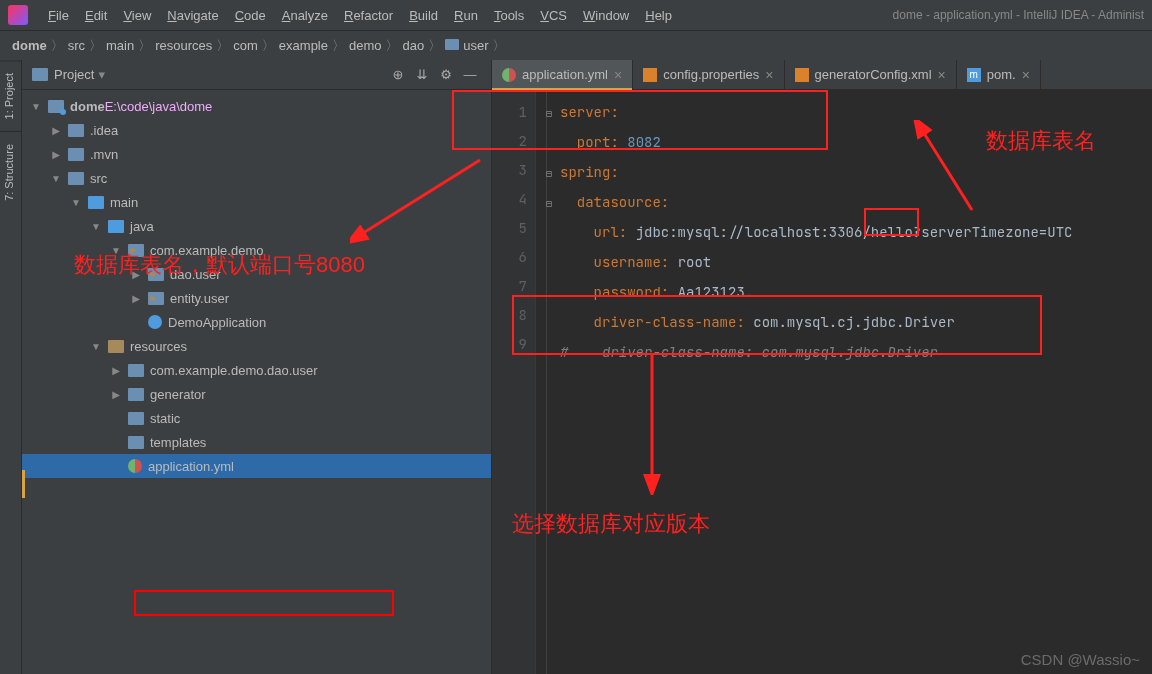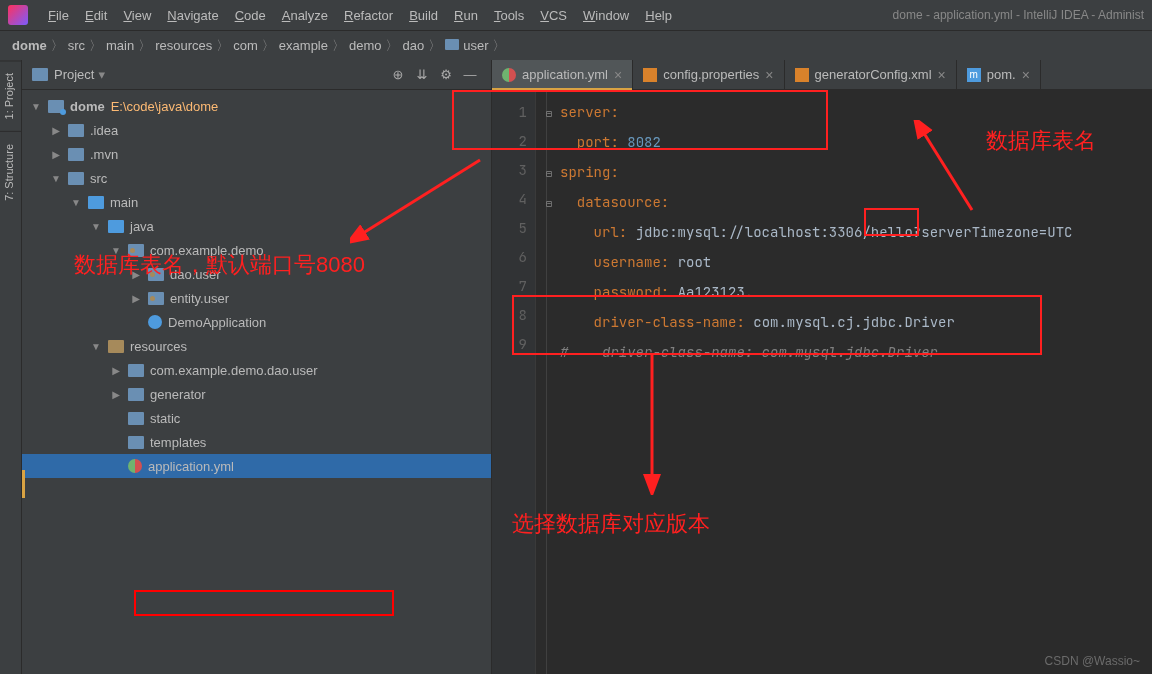--- a/index.html
+++ b/index.html
@@ -38,21 +38,21 @@
 .ico-folder { background: #6a8fb3; }
 .ico-module { background: #6a8fb3; position: relative; }
 .ico-module::after { content: ''; position: absolute; right: -2px; bottom: -2px; width: 6px; height: 6px; background: #4e9bde; border-radius: 50%; }
 .ico-src { background: #4e9bde; }
 .ico-pkg { background: #6a8fb3; }
 .ico-pkg::before { content:''; position:absolute; width:5px; height:5px; background:#a68a5b; border-radius:50%; margin-left:2px; margin-top:4px; }
 .ico-res { background: #a68a5b; }
 .ico-yml { background: linear-gradient(90deg, #6fb36f 50%, #d35050 50%); border-radius: 50%; width: 14px; height: 14px; }
 .ico-class { background: #4e9bde; border-radius: 50%; width: 14px; height: 14px; }
 .tree-label { color: #bababa; }
-.tree-path { color: #fdba74; margin-left: 6px; }
+.tree-path { color: #f0abfc; }
 .selected-row { background: #2f6aa8 !important; }
 .red-box-tree { position: absolute; border: 2px solid #f00; pointer-events: none; }
 
 
 .editor-area { flex: 1; display: flex; flex-direction: column; background: #2b2b2b; }
 .tabs { display: flex; height: 30px; background: #3c3f41; border-bottom: 1px solid #2b2b2b; }
 .tab { display: flex; align-items: center; padding: 0 10px; gap: 6px; cursor: pointer; color: #bbbbbb; border-right: 1px solid #2b2b2b; position: relative; }
 .tab.active { background: #515658; }
 .tab.active::after { content:''; position:absolute; bottom:-1px; left:0; right:0; height:2px; background:#d9a343; }
 .tab-ico { width: 14px; height: 14px; display:inline-block; }
@@ -66,21 +66,21 @@
 .k-num { color: #6897bb; }
 .k-col { color: #cc7832; }
 .k-plain { color: #a9b7c6; }
 .k-comment { color: #808080; font-style: italic; }
 .fold-icon { display:inline-block; width:10px; color:#888; font-size:10px; margin-right:4px; }
 
 
 .anno { position: absolute; color: #ff2020; font-size: 22px; font-weight: 500; pointer-events: none; }
 .red-box { position: absolute; border: 2px solid #ff2020; pointer-events: none; }
 .arrow { position: absolute; pointer-events: none; }
-.watermark { position: absolute; right: 12px; bottom: 6px; color: #6b6b6b; font-size: 12px; text-align: right; }
+.watermark { position: absolute; right: 12px; bottom: 6px; color: #6b6b6b; font-size: 15px; text-align: right; }
 </style>
 </head>
 <body>
 
 <div class="menubar">
   <div class="logo"></div>
   <div id="menu-slot" style="display: flex;">
       <div class="menu-item"><u>F</u>ile</div>
       <div class="menu-item"><u>E</u>dit</div>
       <div class="menu-item"><u>V</u>iew</div>

